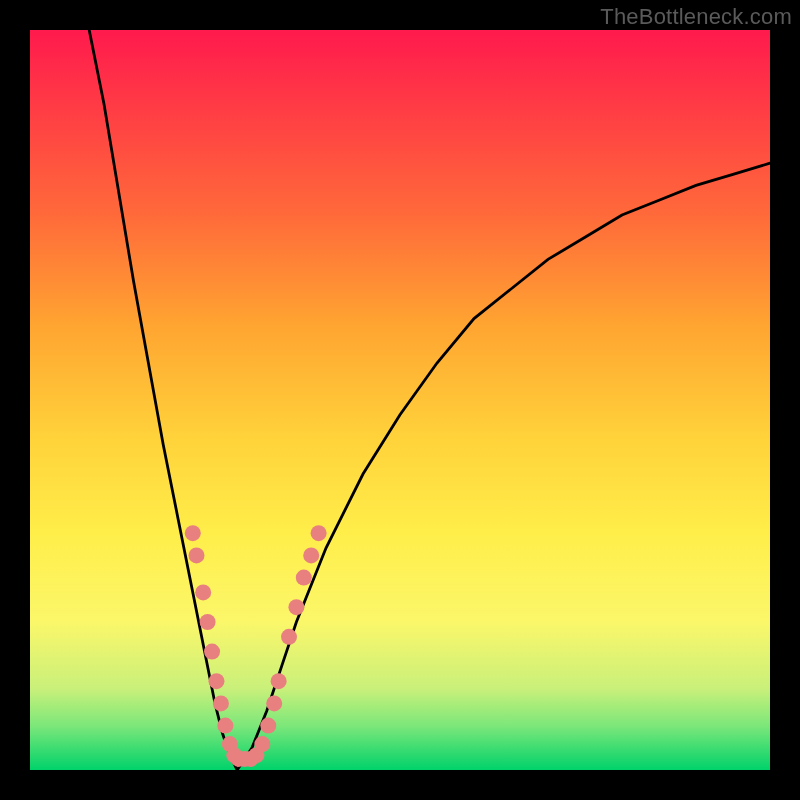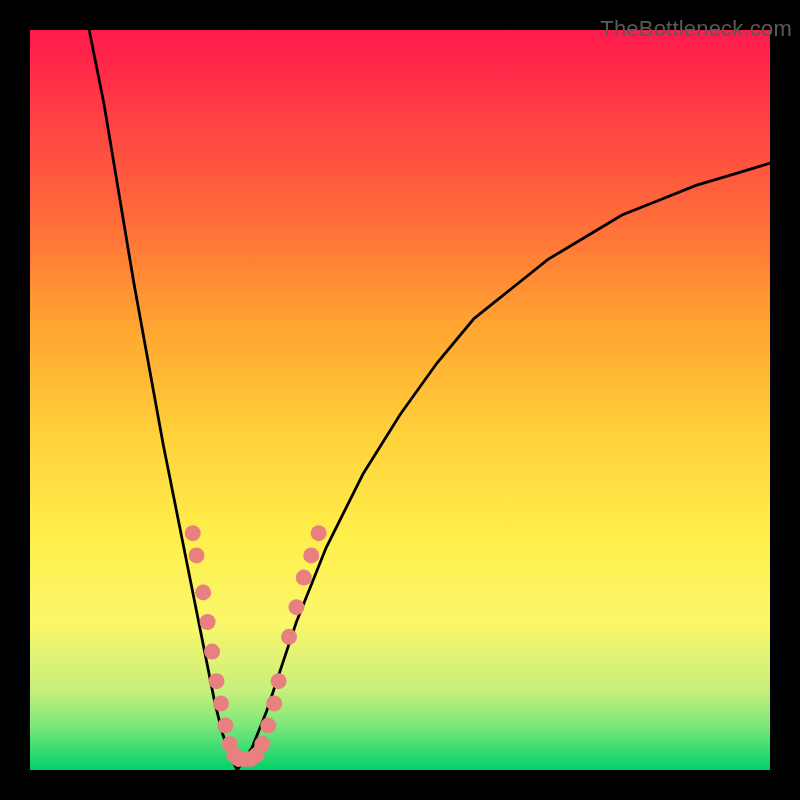--- a/index.html
+++ b/index.html
@@ -31,21 +31,21 @@
       #ffd23a 55%,
       #ffee4a 68%,
       #fbf76a 80%,
       #c9f07a 89%,
       #7de77a 94%,
       #00d26a 100%
     );
   }
   .watermark {
     position: absolute;
-    top: 16px;
+    top: 4px;
     right: 8px;
     color: #5a5a5a;
     font-size: 22px;
     font-weight: 500;
     letter-spacing: 0.2px;
   }
   svg.curve {
     position: absolute;
     left: 0;
     top: 0;

